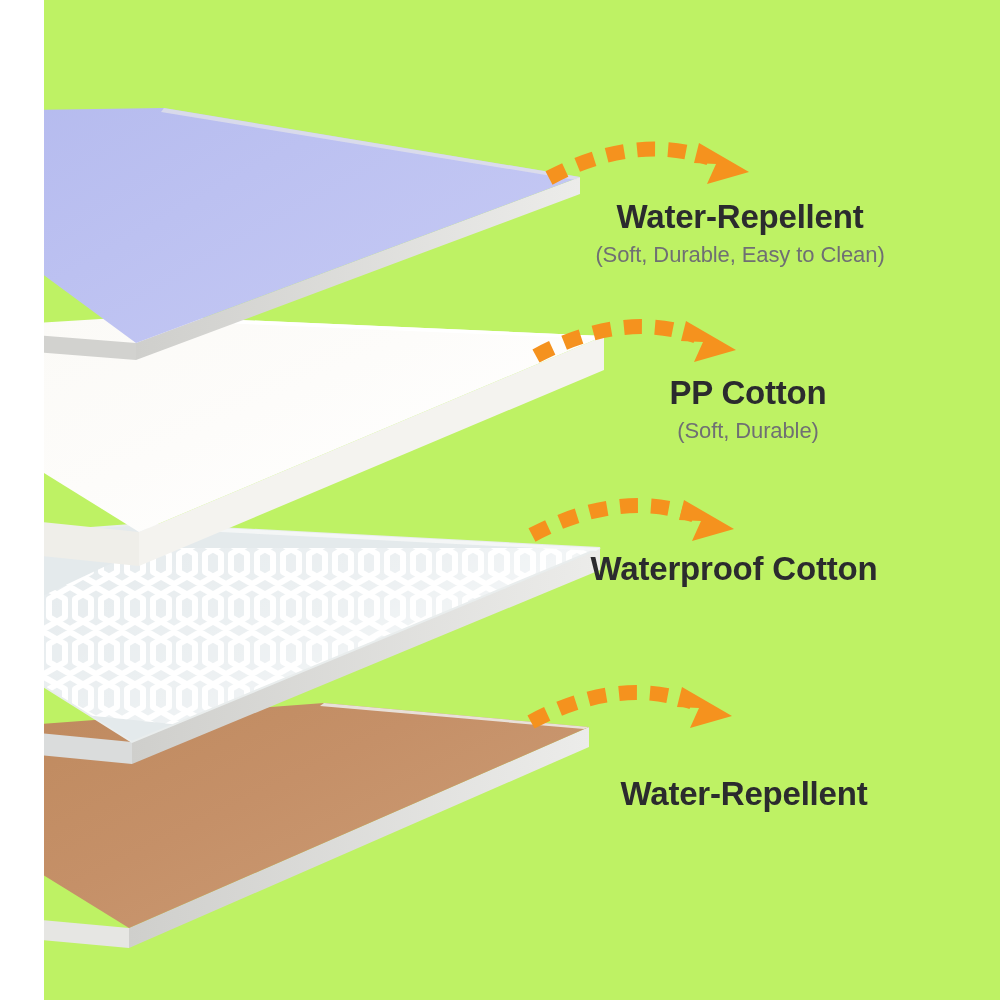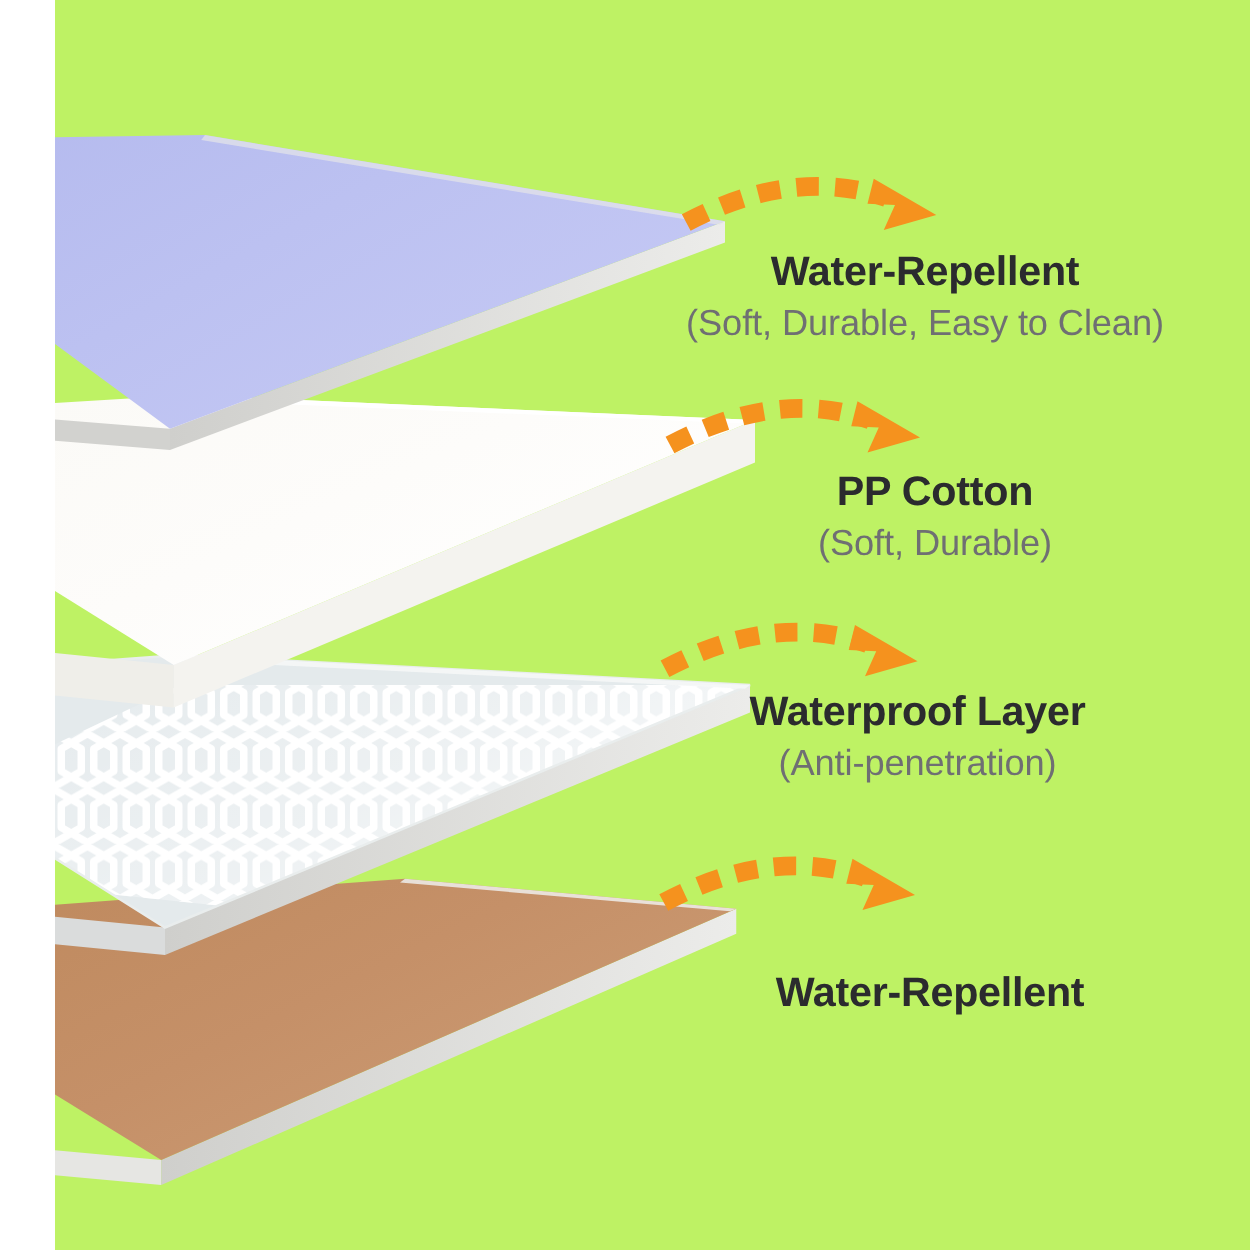--- a/index.html
+++ b/index.html
@@ -37,21 +37,21 @@
     font-family: "Liberation Sans", sans-serif;
     font-weight: bold;
     font-size: 33px;
     letter-spacing: -0.2px;
     color: #2b2b2e;
     line-height: 1.15;
   }
   .label-sub {
     font-family: "Liberation Sans", sans-serif;
     font-weight: normal;
-    font-size: 29px;
+    font-size: 22px;
     letter-spacing: -0.1px;
     color: #6f6f73;
     line-height: 1.2;
     margin-top: 6px;
   }
   #label-0 { left: 456px; top: 198px; width: 480px; }
   #label-1 { left: 464px; top: 374px; width: 480px; }
   #label-2 { left: 440px; top: 550px; width: 500px; }
   #label-3 { left: 440px; top: 775px; width: 520px; }
 </style>
@@ -171,21 +171,20 @@
     <div class="label-title">Water-Repellent</div>
     <div class="label-sub">(Soft, Durable, Easy to Clean)</div>
   </div>
 
   <div class="label-group" id="label-1">
     <div class="label-title">PP Cotton</div>
     <div class="label-sub">(Soft, Durable)</div>
   </div>
 
   <div class="label-group" id="label-2">
-    <div class="label-title">Waterproof Layer</div>
-    <div class="label-sub">(Anti-penetration)</div>
+    <div class="label-title">Waterproof Cotton</div>
   </div>
 
   <div class="label-group" id="label-3">
     <div class="label-title">Water-Repellent</div>
   </div>
 
 </div>
 
 </body></html>

